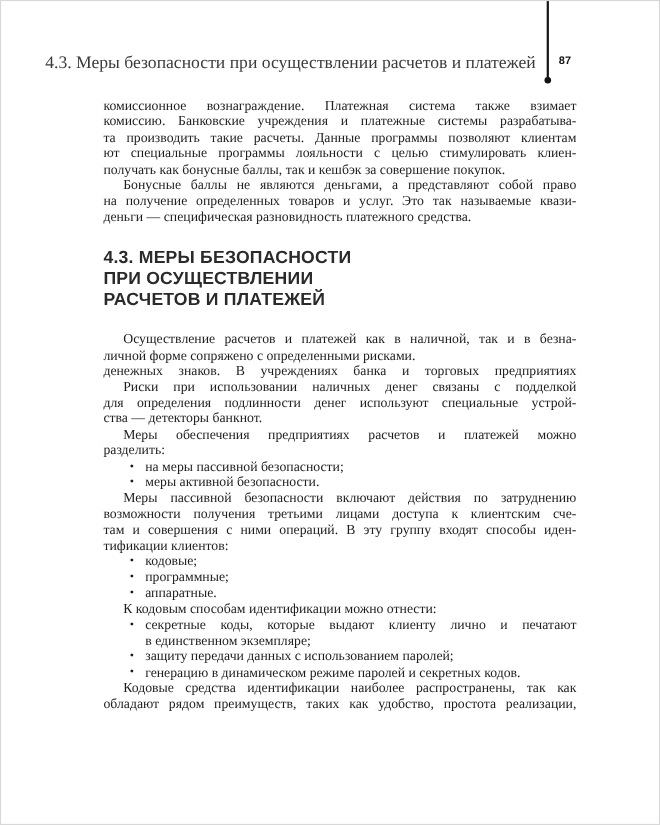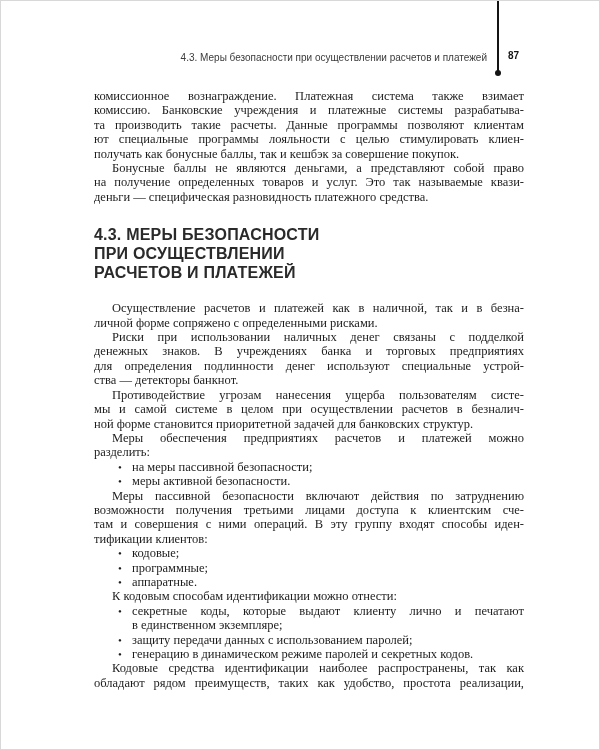--- a/index.html
+++ b/index.html
@@ -12,22 +12,22 @@
     box-sizing: border-box;
     overflow: hidden;
     font-family: "Liberation Serif", serif;
     color: #1d1d1d;
   }
 
   
   .header-title {
     position: absolute;
     top: 50px; right: 112px;
-    font-family: Liberation Sans, sans-serif;
-    font-size: 10px; line-height: 13px;
+    font-family: Liberation Serif, serif;
+    font-size: 16px; line-height: 13px;
     color: #3b3b3b;
     white-space: nowrap;
   }
   .header-rule {
     position: absolute;
     left: 496px; top: 0;
     width: 2px; height: 71px;
     background: #141414;
   }
   .header-dot {
@@ -109,29 +109,24 @@
       <span>ПРИ ОСУЩЕСТВЛЕНИИ</span>
       <span>РАСЧЕТОВ И ПЛАТЕЖЕЙ</span>
     </h1>
 
     <div id="body">
         <div class="para">
           <div class="line jl fi">Осуществление расчетов и платежей как в наличной, так и в безна-</div>
           <div class="line">личной форме сопряжено с определенными рисками.</div>
         </div>
         <div class="para">
+          <div class="line jl">денежных знаков. В учреждениях банка и торговых предприятиях</div>
           <div class="line jl fi">Риски при использовании наличных денег связаны с подделкой</div>
-          <div class="line jl">денежных знаков. В учреждениях банка и торговых предприятиях</div>
           <div class="line jl">для определения подлинности денег используют специальные устрой-</div>
           <div class="line">ства — детекторы банкнот.</div>
-        </div>
-        <div class="para">
-          <div class="line jl fi">Противодействие угрозам нанесения ущерба пользователям систе-</div>
-          <div class="line jl">мы и самой системе в целом при осуществлении расчетов в безналич-</div>
-          <div class="line">ной форме становится приоритетной задачей для банковских структур.</div>
         </div>
         <div class="para">
           <div class="line jl fi">Меры обеспечения предприятиях расчетов и платежей можно</div>
           <div class="line">разделить:</div>
         </div>
         <div class="blist">
           <div class="bitem">
             <span class="bullet">•</span>
             <div class="btext">
               <div class="line">на меры пассивной безопасности;</div>

